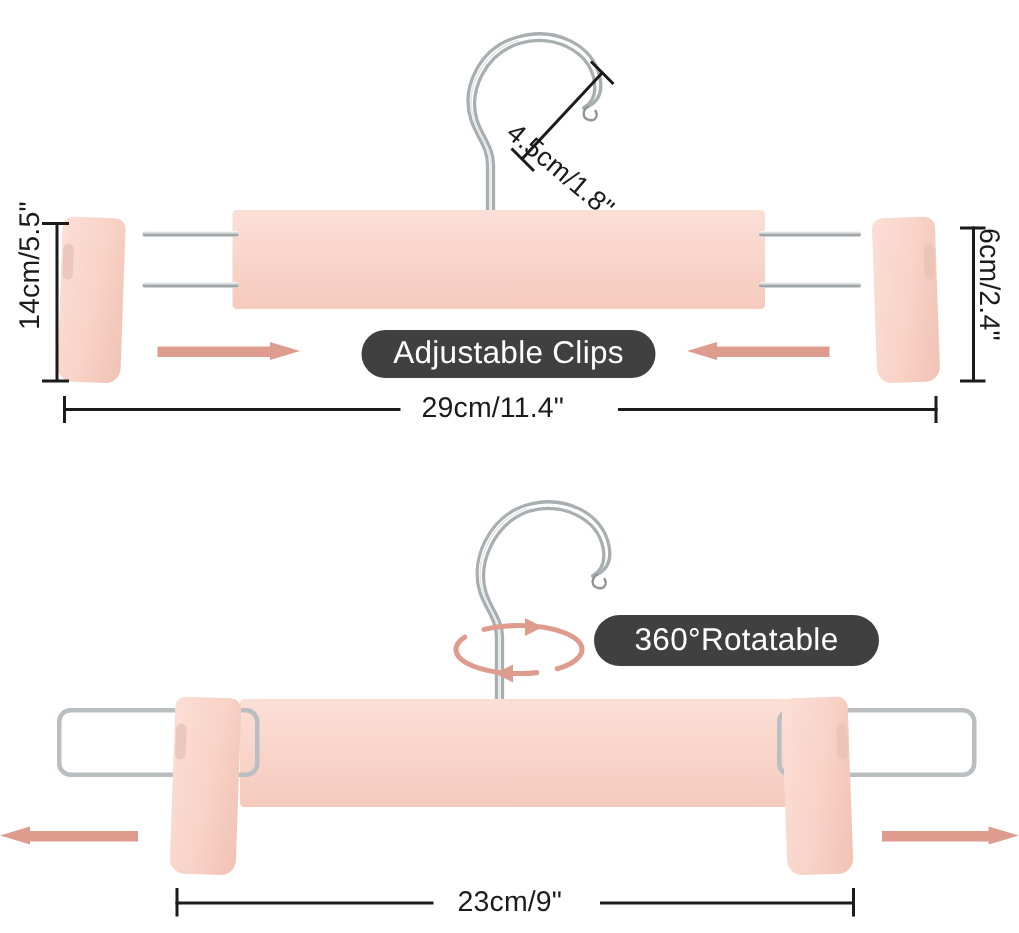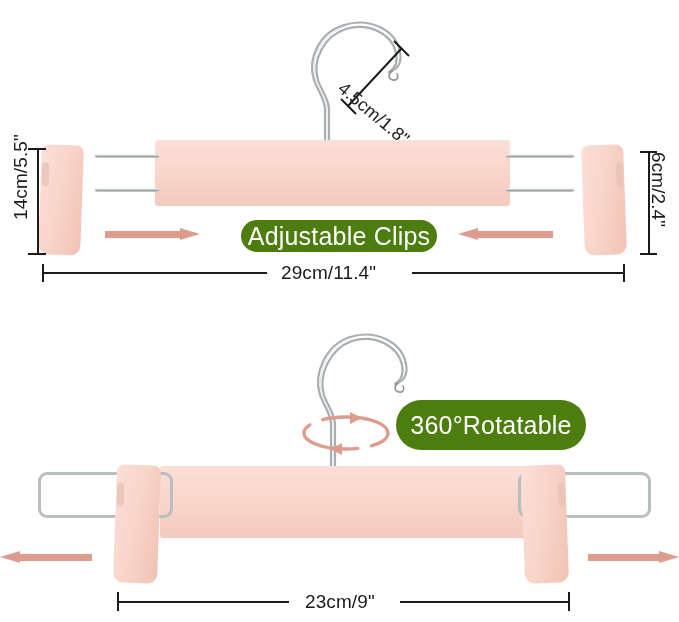--- a/index.html
+++ b/index.html
@@ -28,24 +28,24 @@
   
   .rule-h{position:absolute;height:2px;background:#1b1b1b;}
   .rule-v{position:absolute;width:2px;background:#1b1b1b;}
   .tick-v{position:absolute;width:2px;background:#1b1b1b;}
   .tick-h{position:absolute;height:2px;background:#1b1b1b;}
 
   
   .badge{
     position:absolute;
     display:flex;align-items:center;justify-content:center;
-    background:#4d7c0f;
+    background:#404040;
     color:#ffffff;
     border-radius:40px;
-    font-size:25px;
+    font-size:21px;
     letter-spacing:.2px;
     box-sizing:border-box;
     font-family:"Liberation Sans",sans-serif;
   }
 
   
   .arrow{position:absolute;height:13px;}
   .arrow .shaft{position:absolute;top:3px;height:7px;background:#dd9c8e;}
   .arrow .head{position:absolute;top:0;width:0;height:0;
     border-top:6.5px solid transparent;border-bottom:6.5px solid transparent;}
@@ -172,21 +172,21 @@
 
   <svg class="rotring" style="left:298px;top:408px;width:96px;height:48px;">
     <g fill="none" stroke="#dd9c8e" stroke-width="3.4" stroke-linecap="round">
       <path d="M48 9 C74 9 90 17 90 25 C90 33 74 41 48 41
                C22 41 6 33 6 25 C6 17 22 9 48 9" stroke-dasharray="70 14"></path>
     </g>
     <polygon points="32,41 44,35 44,47" fill="#dd9c8e"></polygon>
     <polygon points="64,10 52,16 52,4" fill="#dd9c8e"></polygon>
   </svg>
 
-  <div class="badge" style="left:396px;top:400px;width:190px;height:50px;">360°Rotatable</div>
+  <div class="badge" style="left:396px;top:410px;width:190px;height:34px;">360°Rotatable</div>
 
   <div class="bar" style="left:160px;top:466px;width:368px;height:72px;"></div>
 
   <div class="railbox" style="left:38px;top:472px;width:135px;height:46px;"></div>
   <div class="railbox" style="left:518px;top:472px;width:133px;height:46px;"></div>
 
   <div class="clip" style="left:115px;top:465px;width:44px;height:118px;transform:rotate(2deg);">
     <div class="nub"></div>
   </div>
   <div class="clip" style="left:523px;top:465px;width:44px;height:118px;transform:rotate(-2deg);">

